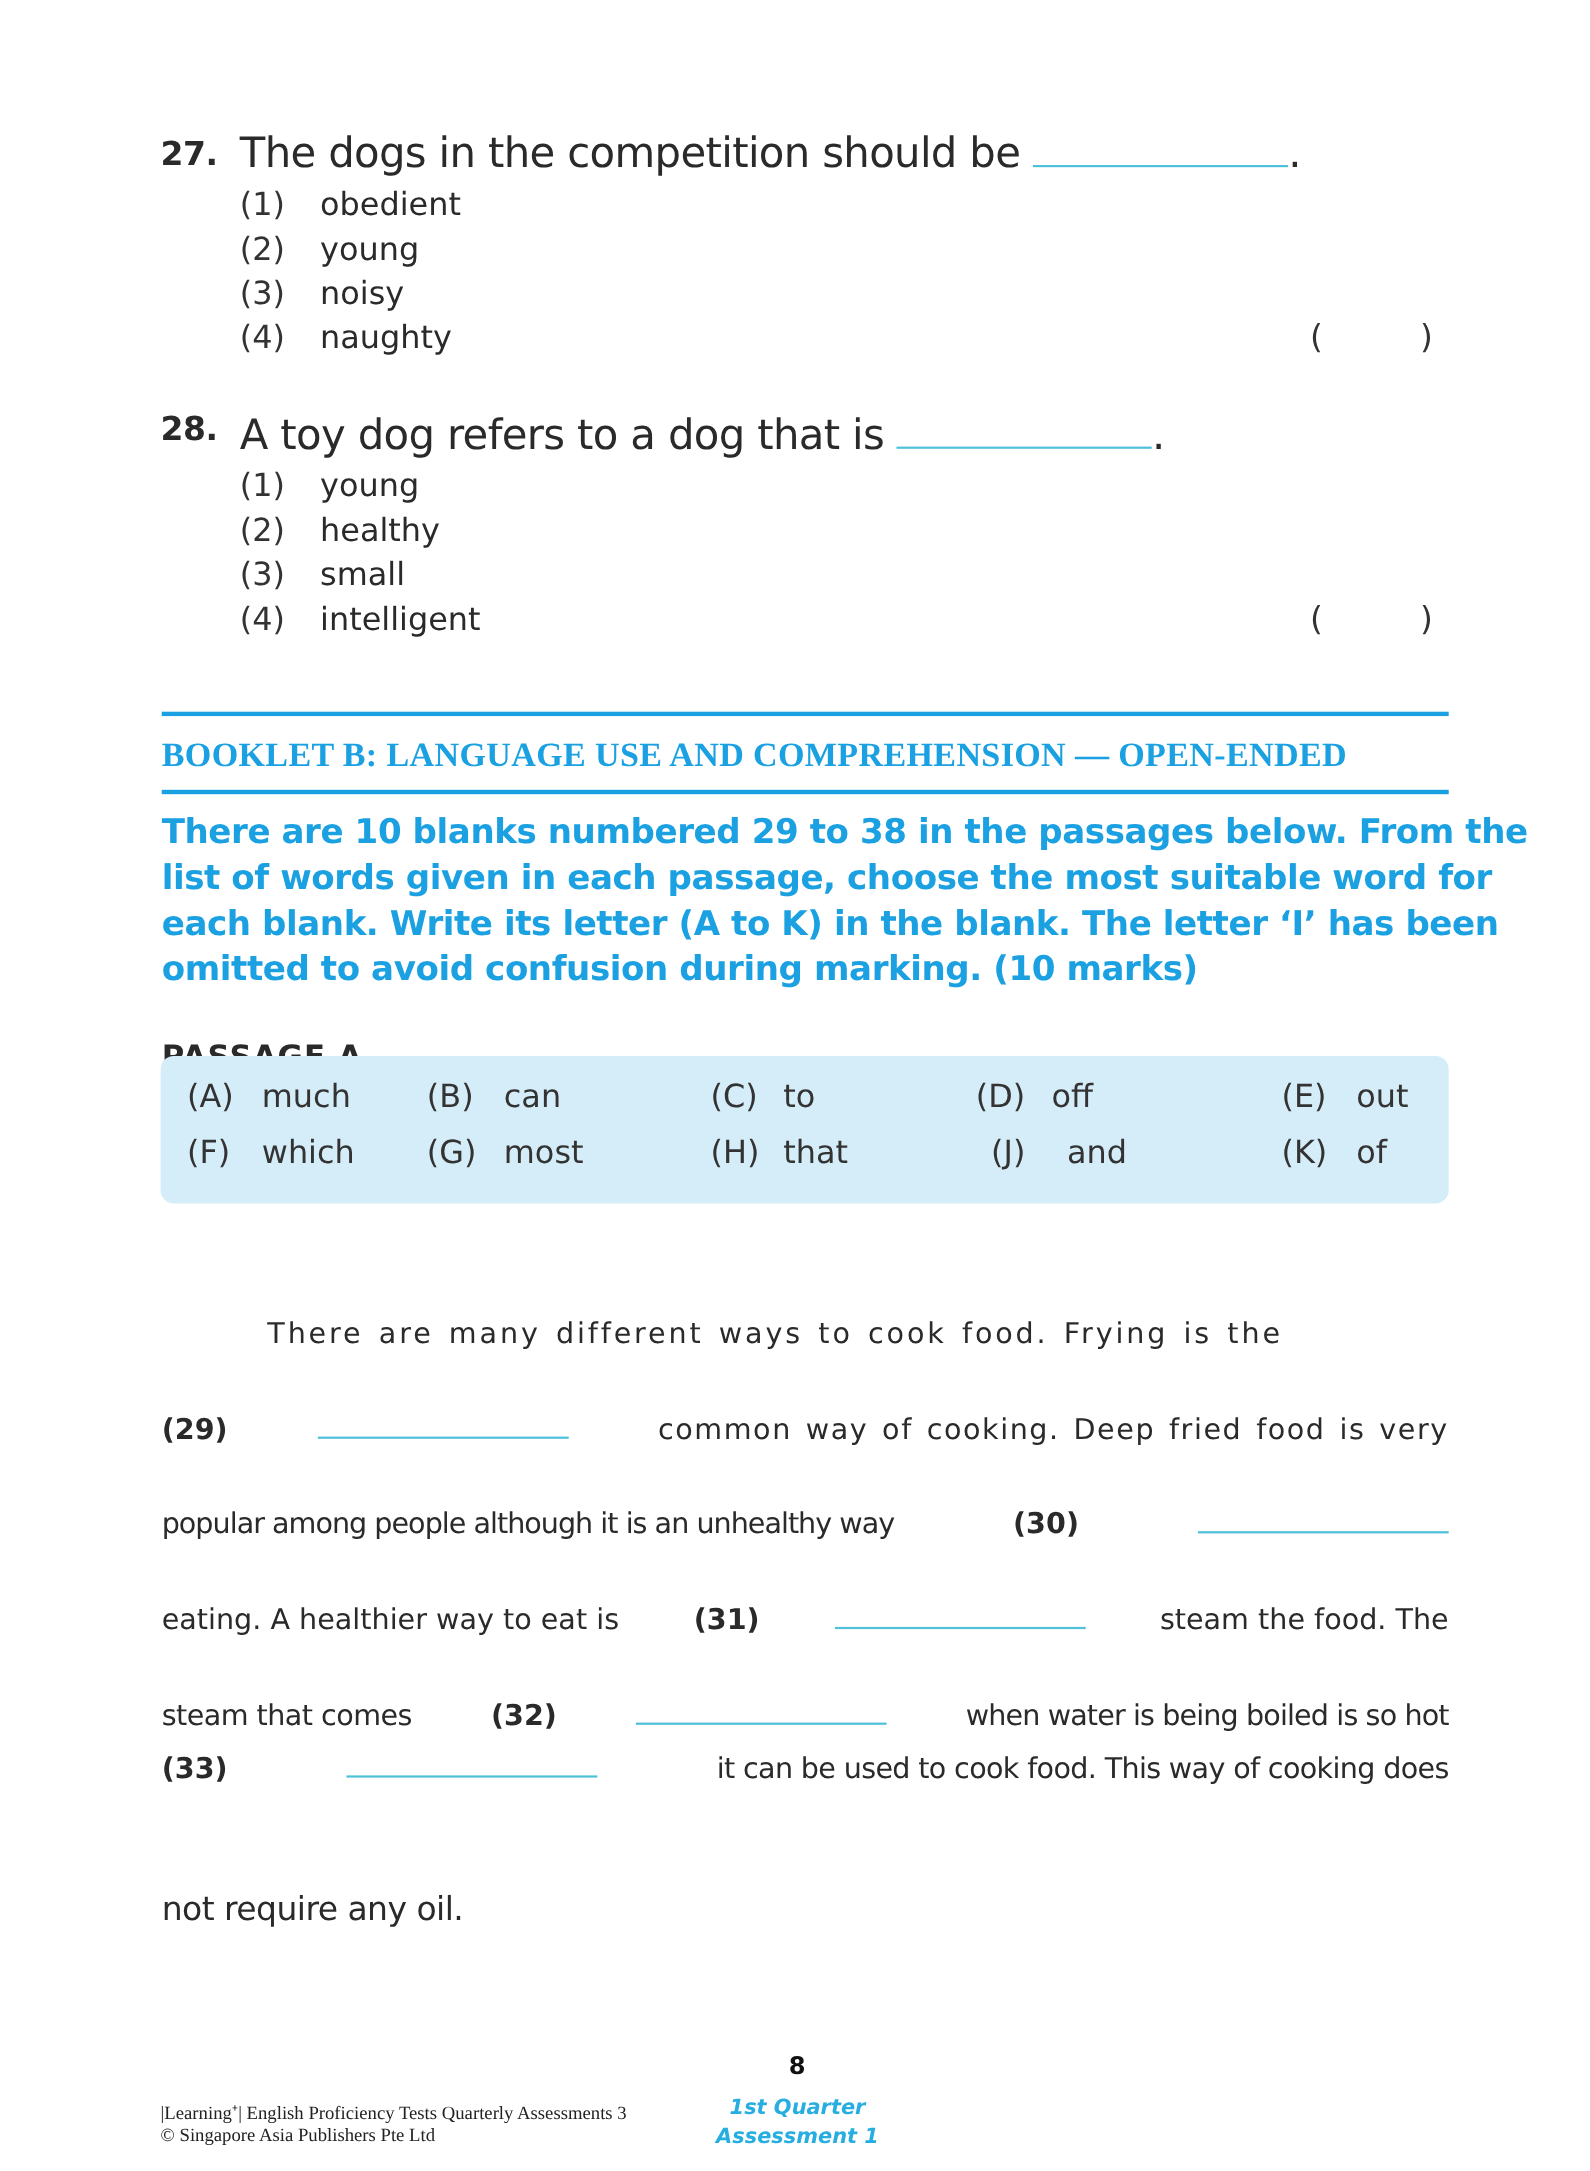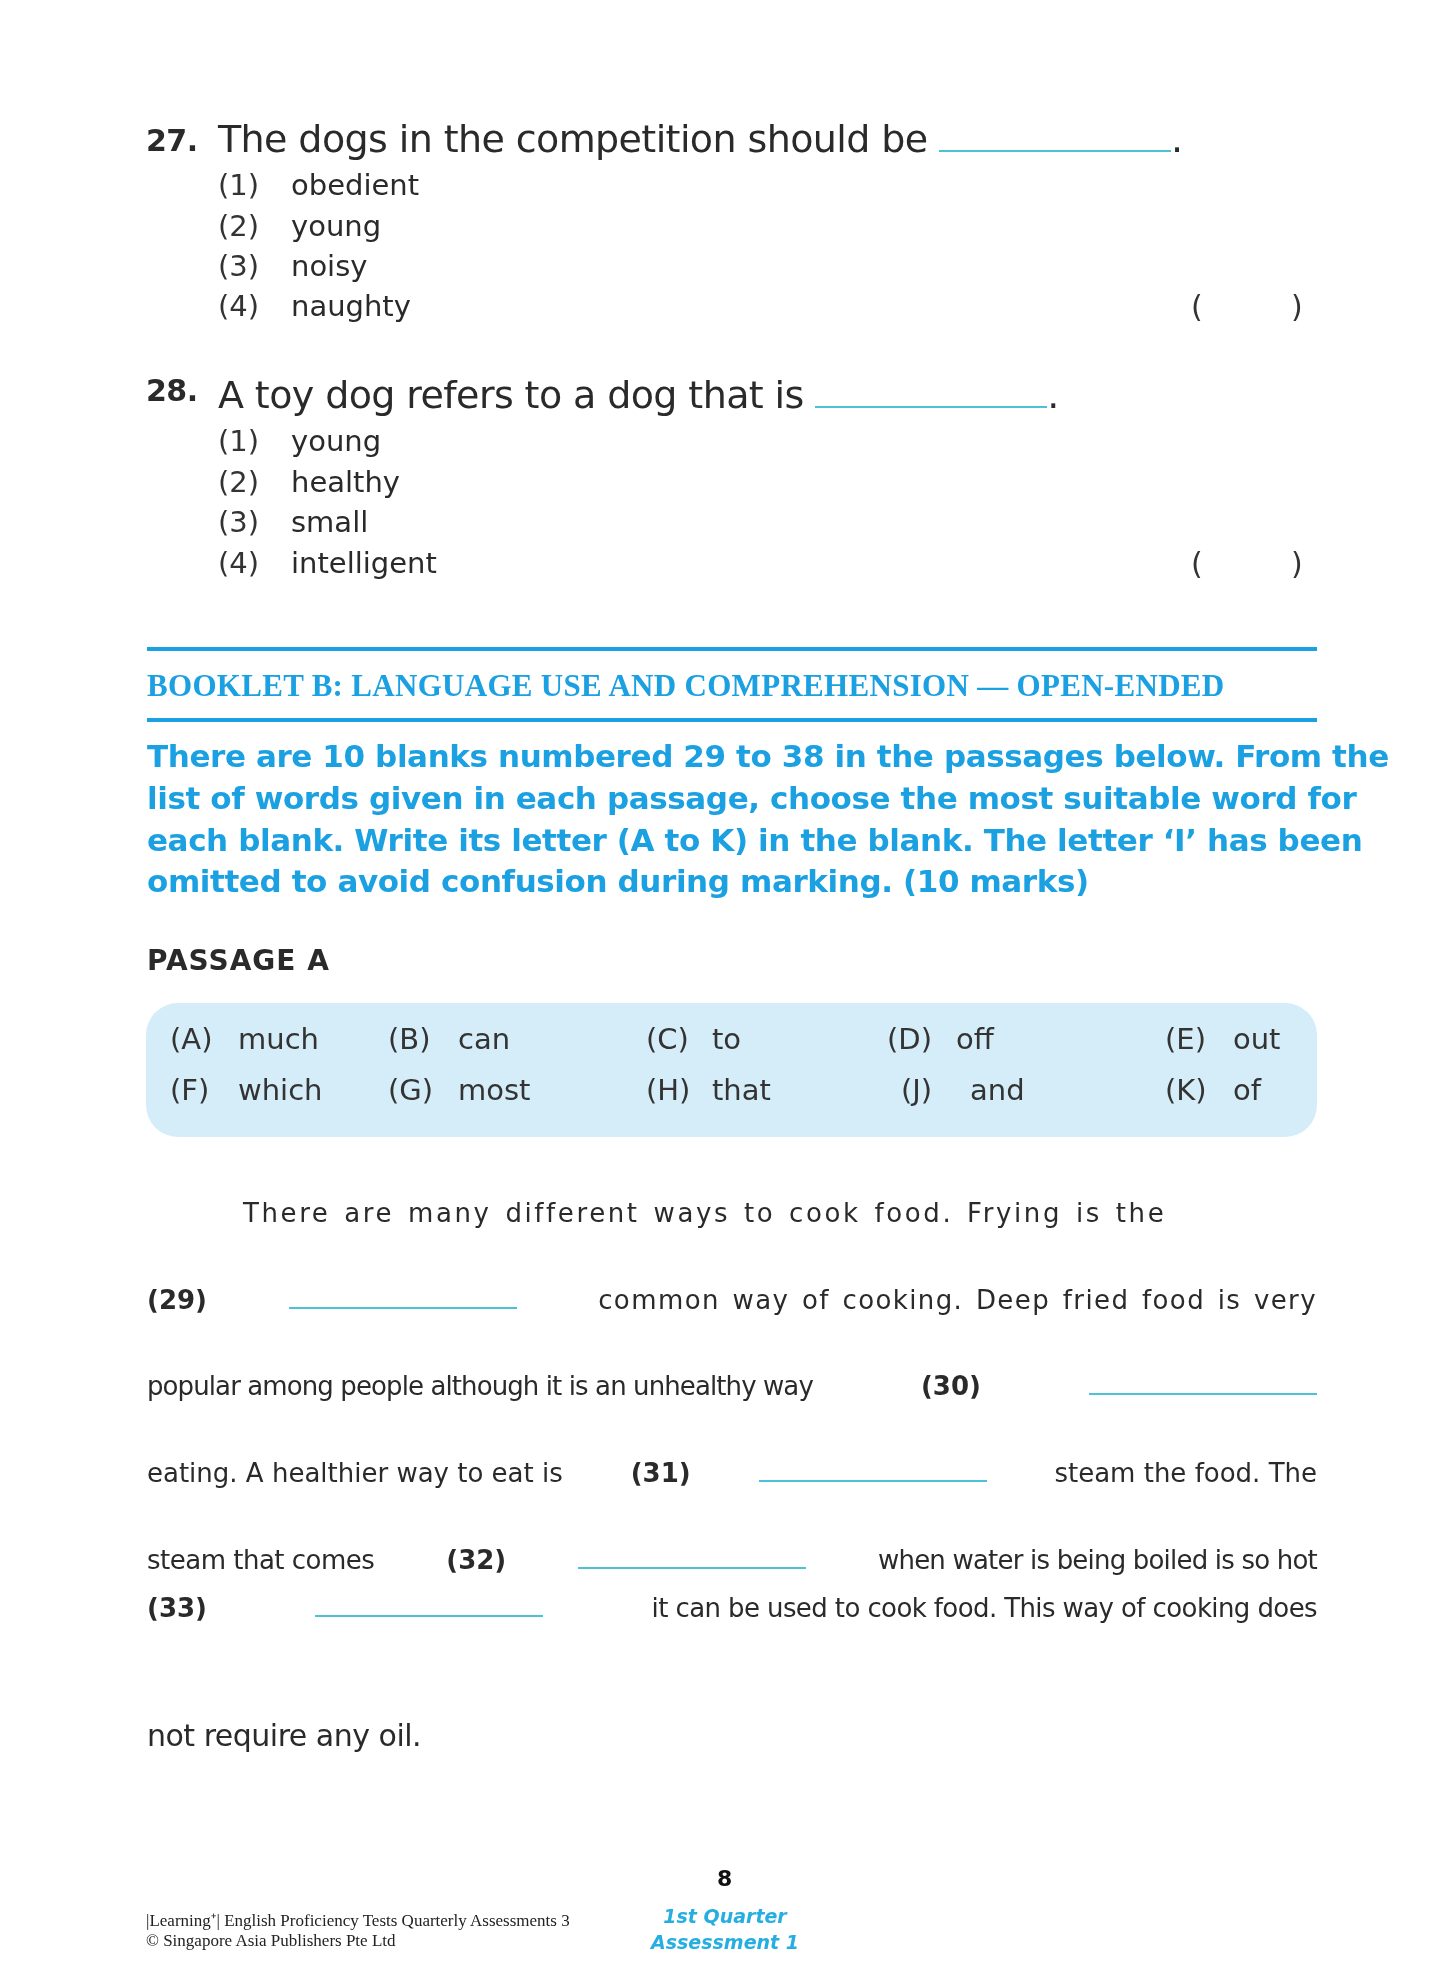--- a/index.html
+++ b/index.html
@@ -9,22 +9,22 @@
   .q-num { font-weight: bold; font-size: 30px; letter-spacing: -0.5px; color: #2a2a2a; }
   .q-text { font-size: 38px; color: #2a2a2a; letter-spacing: -0.6px; }
   .opt-label { font-size: 29px; color: #333; }
   .opt-text { font-size: 29px; color: #2a2a2a; }
   .blank { display: inline-block; border-bottom: 2px solid #4fc0da; height: 0; vertical-align: baseline; }
   .bracket { font-size: 30px; color: #333; }
   .rule { position: absolute; left: 147px; width: 1170px; height: 4px; background: #1ba1e2; }
   .heading { font-size: 31px; font-weight: bold; color: #1ba1e2; letter-spacing: 0.3px; font-family: Liberation Serif, serif; }
   .instr { font-size: 31px; font-weight: bold; color: #1ba1e2; letter-spacing: -0.4px; }
   .passage-title { font-size: 28px; font-weight: bold; color: #2a2a2a; letter-spacing: 1px; }
-  .wordbox { position: absolute; left: 146px; top: 1003px; width: 1171px; height: 134px;
-             background: #d5edf9; border-radius: 32px; }
+  .wordbox { position: absolute; left: 146px; top: 960px; width: 1171px; height: 134px;
+             background: #d5edf9; border-radius: 12px; }
   .wb-item { position: absolute; font-size: 29px; color: #333; }
   .wb-item .lbl { display: inline-block; }
   .passage-line { position: absolute; left: 147px; width: 1170px; font-size: 26px; color: #2a2a2a;
                   white-space: nowrap; display: flex; justify-content: space-between; align-items: baseline; }
   .passage-line .bn { font-weight: bold; }
   .footer-left { font-family: "Liberation Serif", serif; font-size: 17px; color: #222; }
   .page-num { font-size: 22px; font-weight: bold; color: #111; }
   .footer-right { font-size: 19px; font-weight: bold; font-style: italic; color: #27aee0; text-align: center; }
 </style>
 </head>

